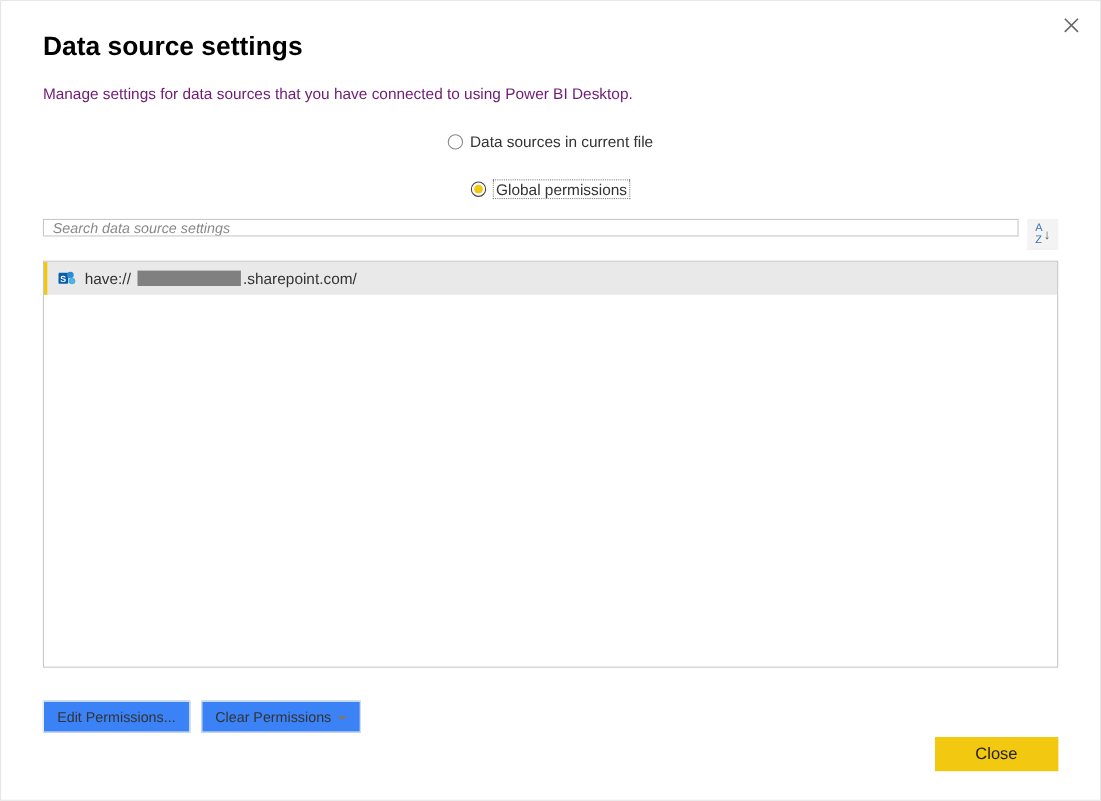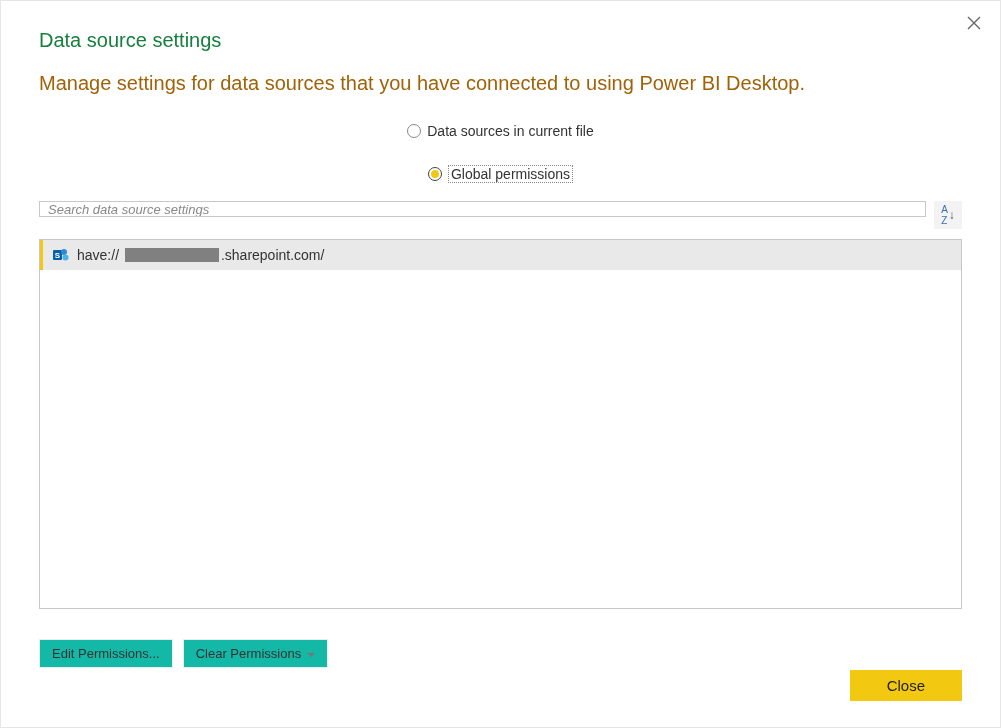--- a/index.html
+++ b/index.html
@@ -22,28 +22,28 @@
     align-items: center;
     justify-content: center;
     color: #555;
     cursor: pointer;
     background: transparent;
     border: none;
   }
   .close-x svg { width: 14px; height: 14px; }
   .content { padding: 24px 38px 0 38px; }
   h1.title {
-    font-size: 20px;
-    font-weight: 400;
-    color: #15803d;
+    font-size: 24px;
+    font-weight: 700;
+    color: #000000;
     margin: 4px 0 20px 0;
   }
   .subtitle {
-    font-size: 20px;
-    color: #a16207;
+    font-size: 14px;
+    color: #701a75;
     margin: 0 0 28px 0;
   }
   .radio-row {
     display: flex;
     align-items: center;
     gap: 26px;
     margin-bottom: 18px;
     font-size: 14px;
     color: #333;
     flex-direction: column;
@@ -137,21 +137,21 @@
     height: 14px;
     vertical-align: -2px;
     margin: 0 2px;
   }
   .button-row {
     display: flex;
     gap: 10px;
     margin-top: 30px;
   }
   .btn {
-    background: #14b8a6;
+    background: #3b82f6;
     border: 1px solid #ececec;
     padding: 6px 12px;
     font-size: 13px;
     color: #333;
     cursor: pointer;
     display: inline-flex;
     align-items: center;
     gap: 6px;
     font-family: inherit;
   }

